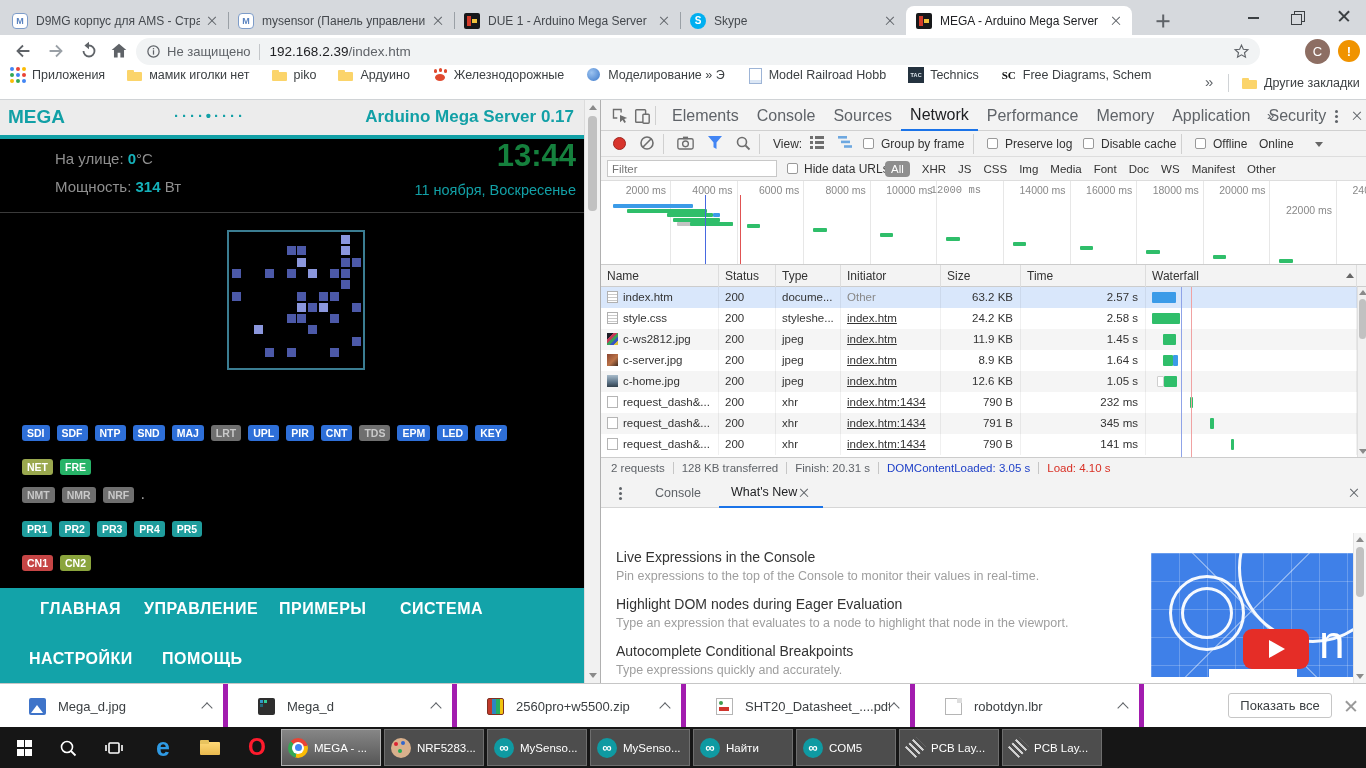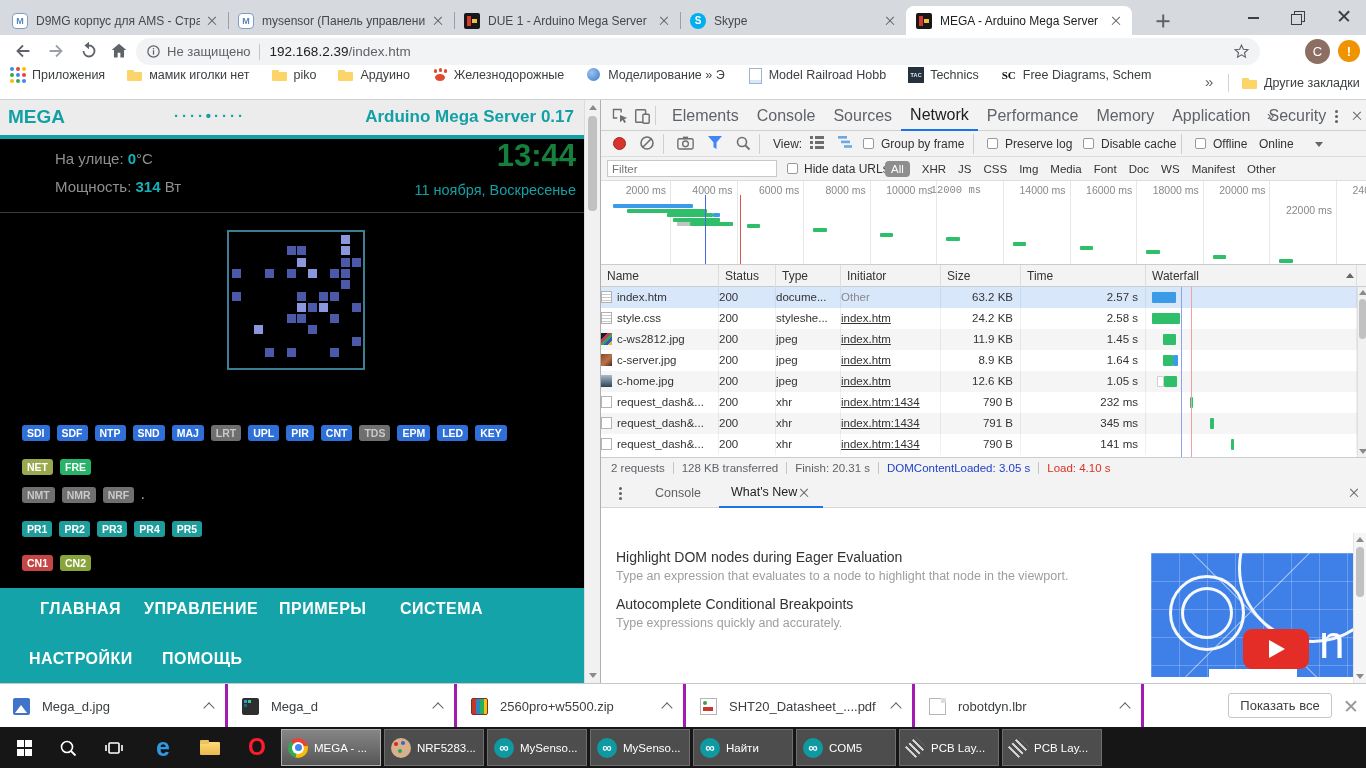--- a/index.html
+++ b/index.html
@@ -149,21 +149,21 @@
   .vline.blue{background:#4769e0}
   .vline.red{background:#e05252}
 
   #nettable{position:absolute;left:0;top:165px;width:766px;height:192px;overflow:hidden}
   #thead{position:absolute;left:0;top:0;width:766px;height:22px;background:#f3f3f3;border-bottom:1px solid #ccc}
   .th{position:absolute;top:0;height:22px;line-height:22px;padding-left:6px;font-size:12px;color:#333;border-right:1px solid #ddd;overflow:hidden}
   #tbody{position:absolute;left:0;top:22px;width:756px;height:170px}
   .trow{position:absolute;left:0;width:756px;height:21px;background:#fff}
   .trow.alt{background:#f5f5f5}
   .trow.sel{background:#d9e7fb}
-  .td{position:absolute;top:0;height:21px;line-height:21px;font-size:11.5px;color:#333;border-right:1px solid rgba(0,0,0,.06);overflow:hidden;white-space:nowrap}
+  .td{position:absolute;top:0;height:21px;line-height:21px;padding-left:6px;font-size:11.5px;color:#333;border-right:1px solid rgba(0,0,0,.06);overflow:hidden;white-space:nowrap}
   .td.num{text-align:right;padding-right:7px;padding-left:0}
   .td .lnk{text-decoration:underline}
   .td .gray{color:#888}
   .ric{display:inline-block;width:11px;height:12px;margin:4px 5px -2px 0;vertical-align:top}
   .ric-doc{background:#fff;border:1px solid #b0b0b0;background-image:repeating-linear-gradient(#fff 0 2px,#c9c9c9 2px 3px)}
   .ric-img1{background:linear-gradient(135deg,#1d1d26 0 28%,#c23a58 28% 46%,#3aa05a 46% 62%,#3656c2 62% 82%,#d8c13a 82%)}
   .ric-img2{background:linear-gradient(135deg,#8a4530,#bb7348 55%,#402c20)}
   .ric-img3{background:linear-gradient(180deg,#a9bccb,#5d7488 60%,#33414d)}
   .ric-xhr{background:#fff;border:1px solid #b5b5b5}
   .wbar{position:absolute;height:11px;top:5px;border-radius:1px}
@@ -196,21 +196,21 @@
   .diag{position:absolute;width:260px;height:1px;background:rgba(255,255,255,.55)}
   #promo-play{position:absolute;left:92px;top:76px;width:66px;height:40px;background:#e52d27;border-radius:9px}
   #promo-play::before{content:"";position:absolute;left:26px;top:11px;width:0;height:0;
     border-left:16px solid #fff;border-top:9px solid transparent;border-bottom:9px solid transparent}
   #promo-n{position:absolute;left:168px;top:62px;font-size:46px;color:#fff}
   #promo-bar{position:absolute;left:58px;top:116px;width:88px;height:8px;background:#fff}
   #wn-scroll{position:absolute;left:752px;top:433px;width:14px;height:150px;background:#f5f5f5;border-left:1px solid #e4e4e4}
 
   
   #downloads{position:absolute;left:0;top:683px;width:1366px;height:44px;background:#fff;border-top:1px solid #c6c6c6}
-  .dl{position:absolute;top:0;height:44px;width:228px;border-right:3px solid #a21caf;display:flex;align-items:center;padding:0 12px 0 13px}
+  .dl{position:absolute;top:0;height:44px;width:228px;border-right:5px solid #a21caf;display:flex;align-items:center;padding:0 12px 0 29px}
   .dl-name{flex:1;font-size:13px;color:#3c4043;white-space:nowrap;overflow:hidden;margin-left:12px}
   .dl-ic{width:17px;height:17px;flex:0 0 17px;position:relative}
   .dl-img{background:#3f74c9;border-radius:2px}
   .dl-img::after{content:"";position:absolute;left:2px;bottom:2px;width:0;height:0;border-left:6px solid transparent;border-right:6px solid transparent;border-bottom:8px solid #fff}
   .dl-dark{background:#2e2e2e;border-radius:2px}
   .dl-dark::before{content:"";position:absolute;left:2px;top:2px;width:3px;height:3px;background:#39c;box-shadow:4px 0 0 #3c9,0 4px 0 #267}
   .dl-rar{background:repeating-linear-gradient(90deg,#c0392b 0 4px,#2e86c1 4px 8px,#27ae60 8px 12px,#f1c40f 12px 17px);border-radius:2px;border:1px solid #803020}
   .dl-pdf{background:#fff;border:1px solid #b5b5b5}
   .dl-pdf::after{content:"";position:absolute;left:2px;bottom:3px;width:10px;height:4px;background:#d0342c}
   .dl-pdf::before{content:"";position:absolute;left:2px;top:2px;width:4px;height:4px;background:#3f9b4f;border-radius:50%}
@@ -700,20 +700,24 @@
     <div id="drawer-tabs">
       <span class="dots-v" style="left:18px;top:9px"></span>
       <span class="drtab" style="left:42px;padding:0 12px">Console</span>
       <span class="drtab active" style="left:118px;padding:0 26px 0 12px">What's New</span>
       <span class="xmark" style="position:absolute;left:195px;top:7px"></span>
       <span class="xmark" id="drawer-close"></span>
     </div>
     <div id="whatsnew">
       <div id="wn-items">
           <div class="wn-item">
+            <div class="wn-title">Live Expressions in the Console</div>
+            <div class="wn-desc">Pin expressions to the top of the Console to monitor their values in real-time.</div>
+          </div>
+          <div class="wn-item">
             <div class="wn-title">Highlight DOM nodes during Eager Evaluation</div>
             <div class="wn-desc">Type an expression that evaluates to a node to highlight that node in the viewport.</div>
           </div>
           <div class="wn-item">
             <div class="wn-title">Autocomplete Conditional Breakpoints</div>
             <div class="wn-desc">Type expressions quickly and accurately.</div>
           </div>
         </div>
       <div id="promo">
         <span class="ring" style="right:-35px;top:-60px;width:150px;height:150px"></span>

